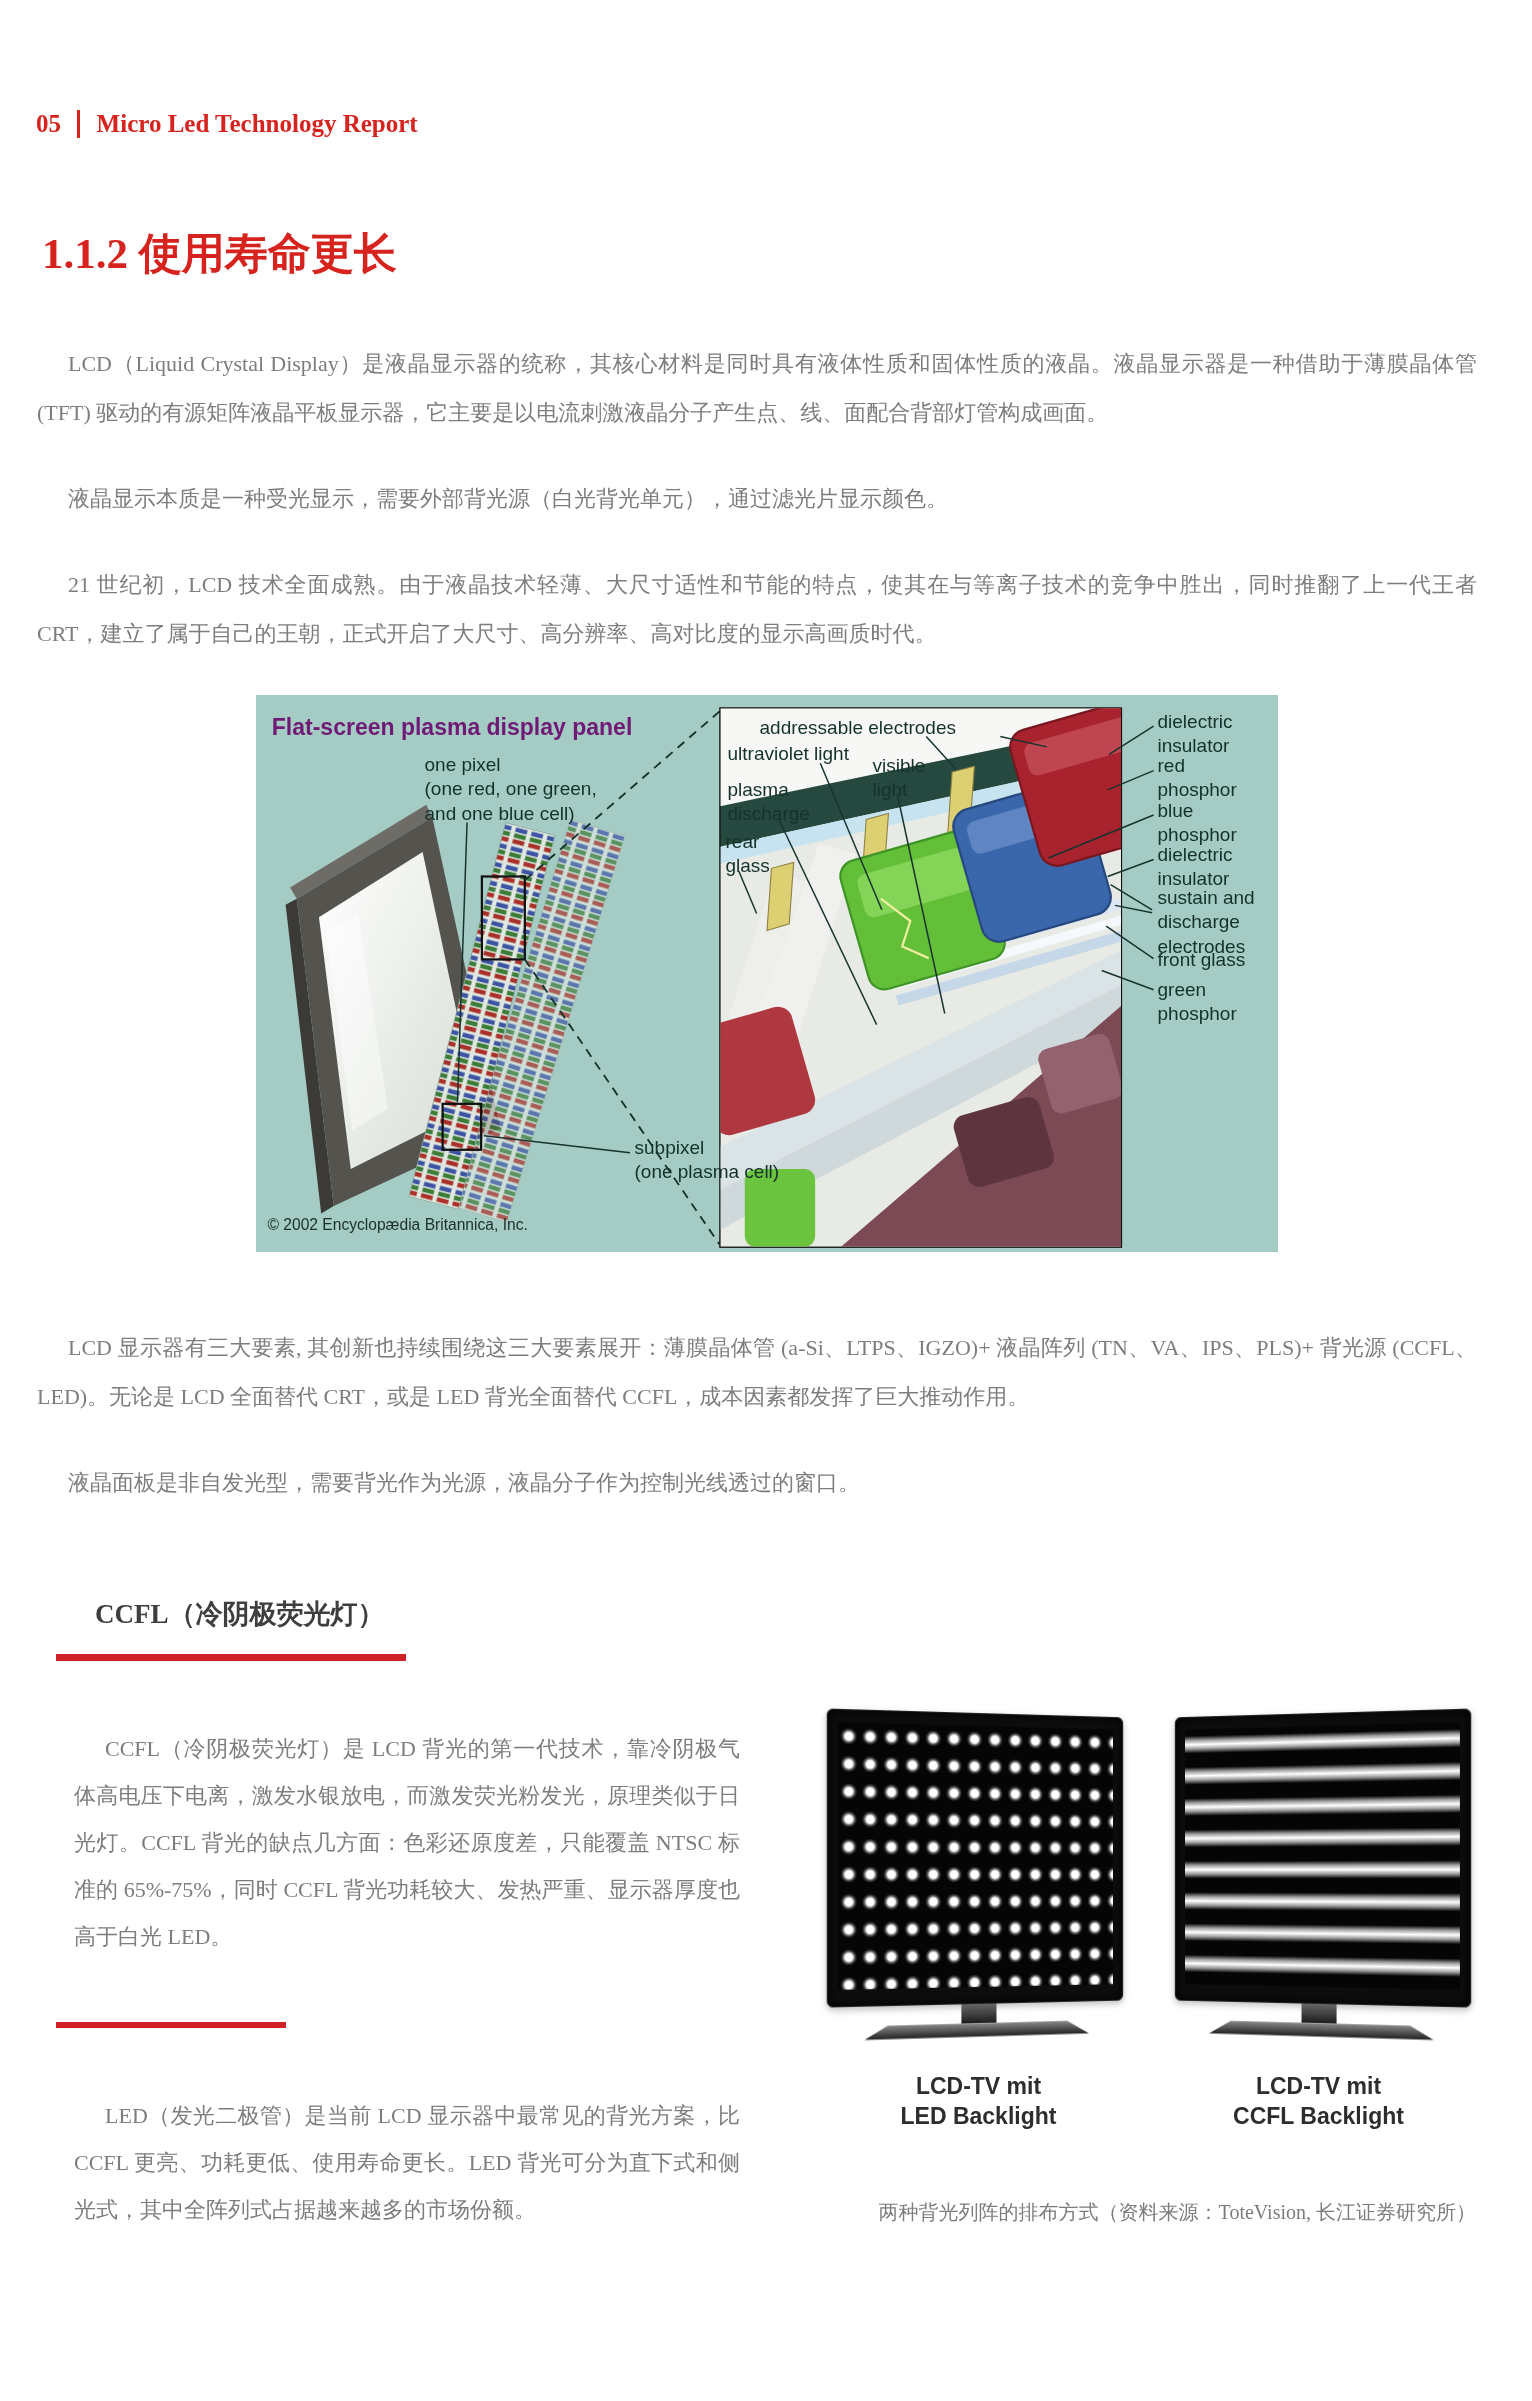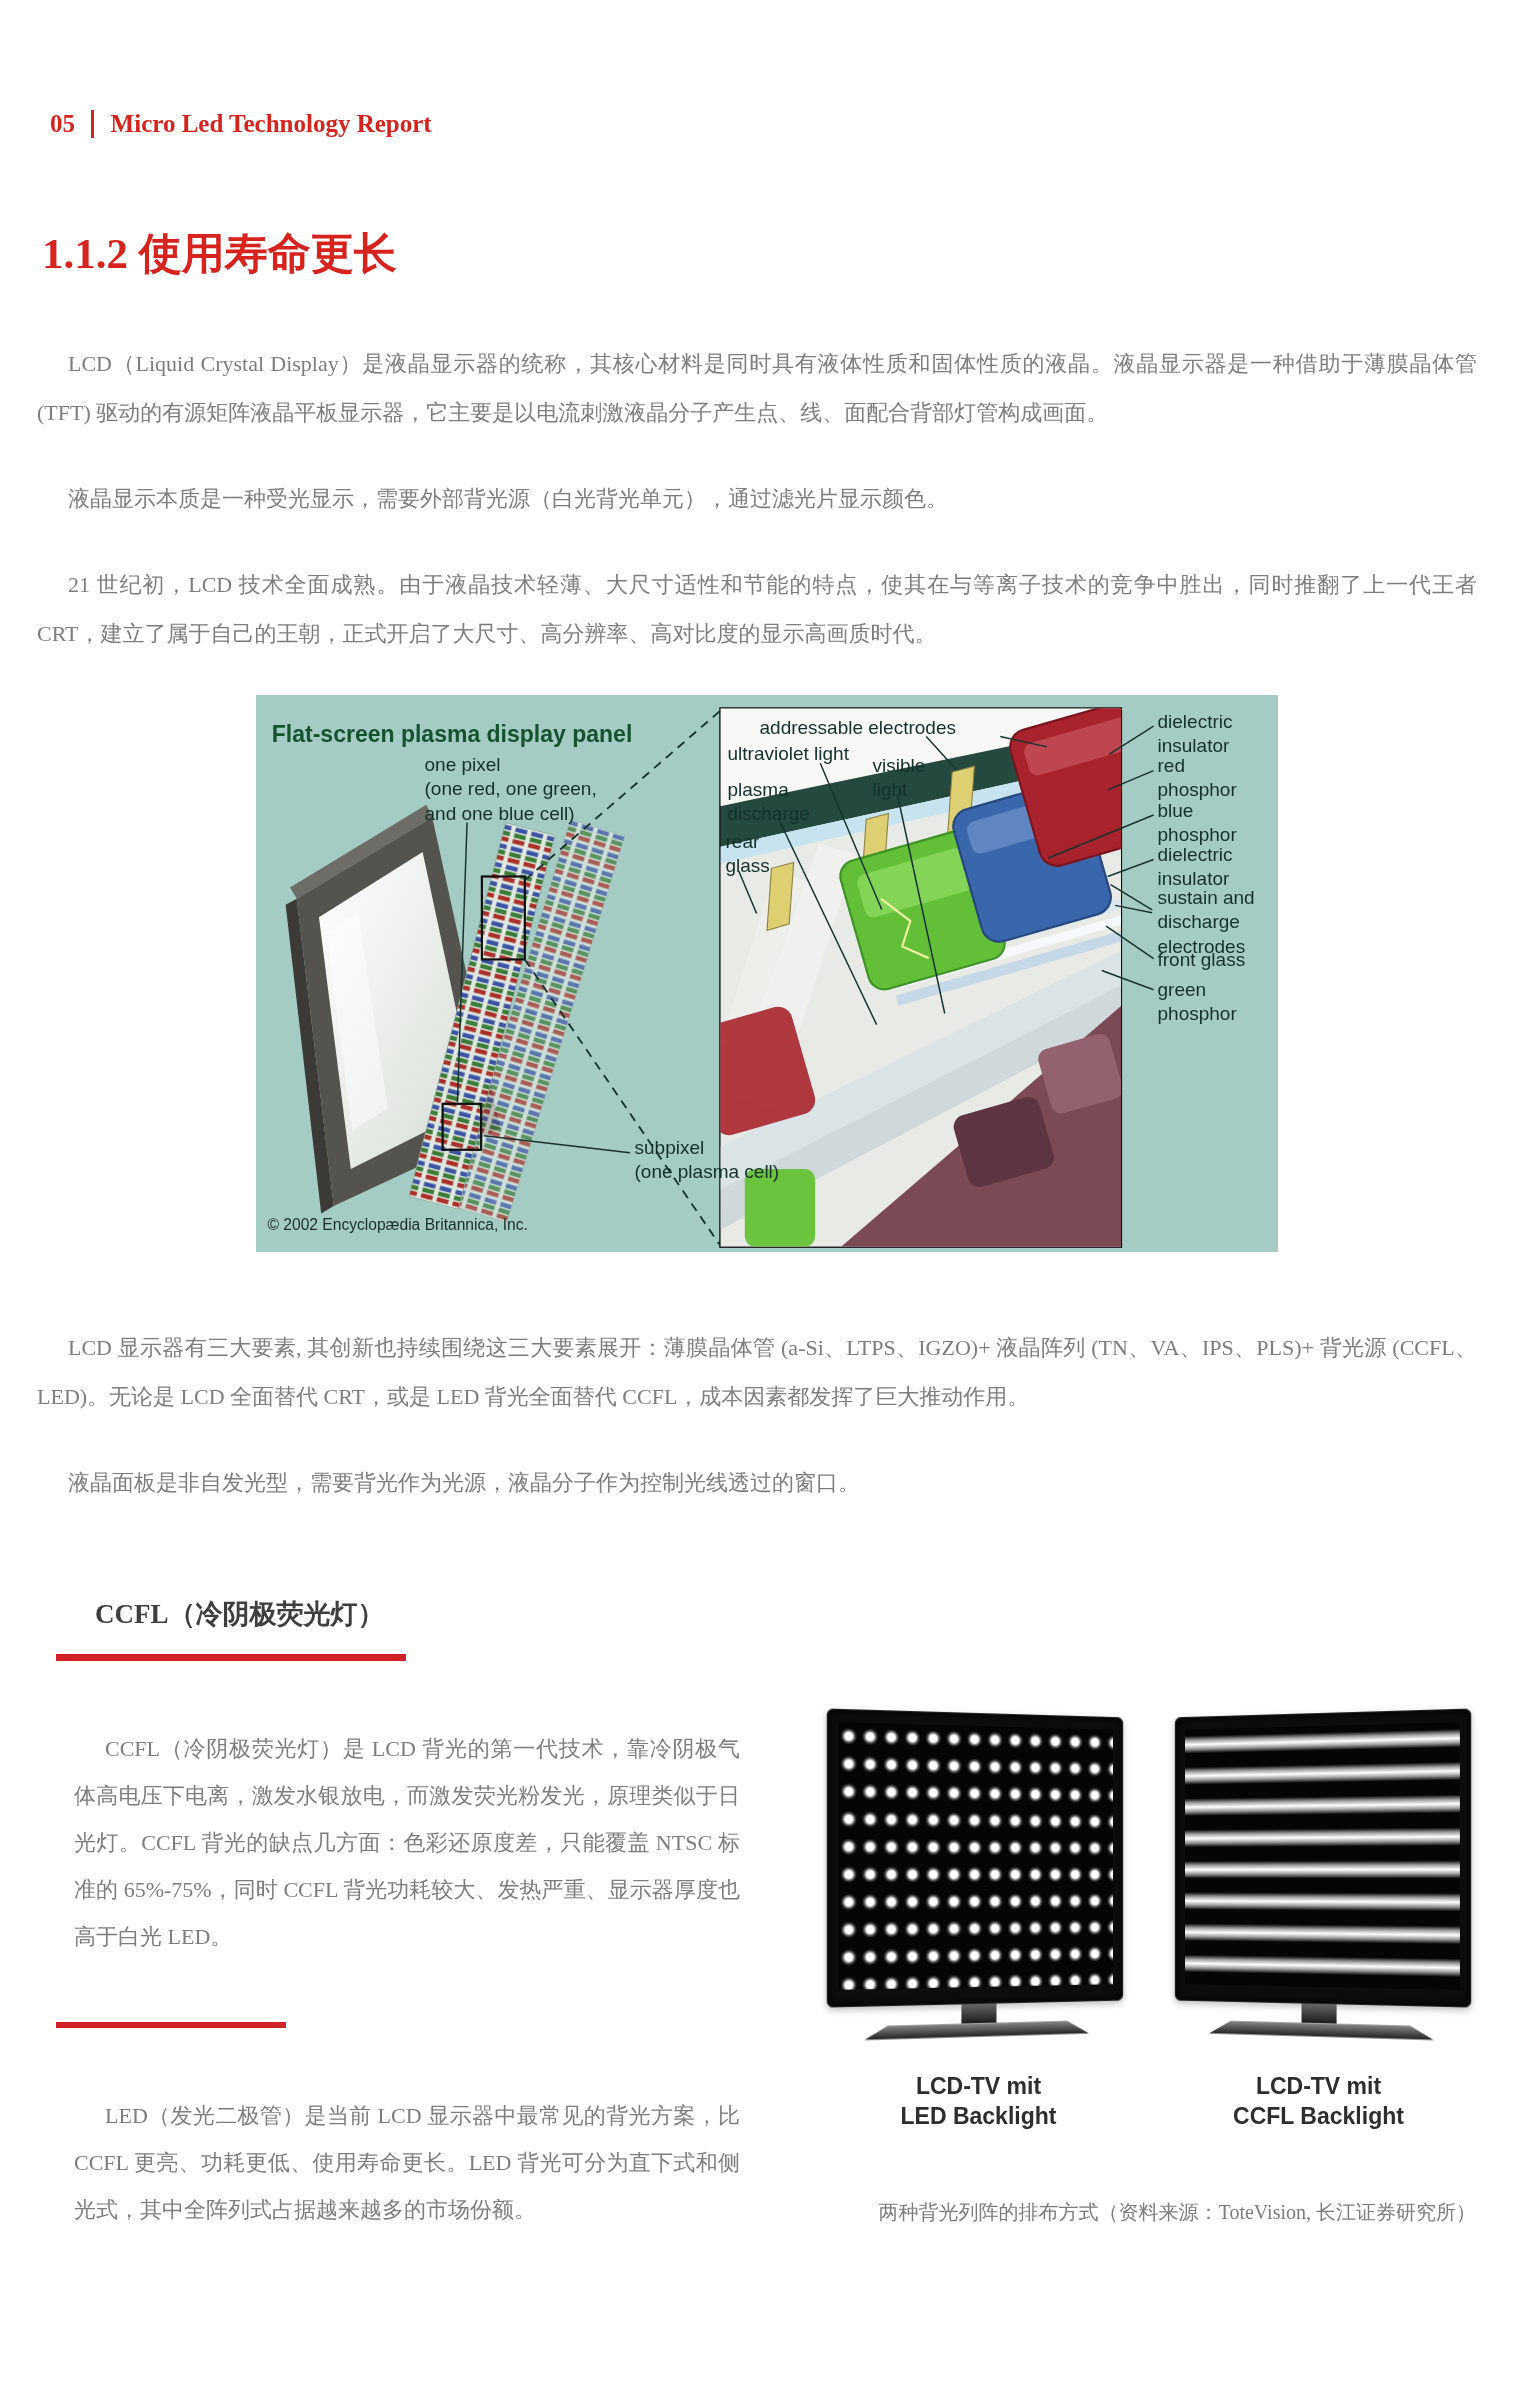--- a/index.html
+++ b/index.html
@@ -11,21 +11,21 @@
     --figure-label:#14312c;
   }
   *{box-sizing:border-box;margin:0;padding:0;}
   html,body{background:#ffffff;}
   body{
     width:1533px;height:2401px;position:relative;
     font-family:"Liberation Serif","DejaVu Serif",serif;
   }
   
   .page-header{
-    padding:110px 56px 0 50px;
+    padding:110px 56px 0 36px;
     display:flex;align-items:center;
     color:var(--accent-red);
     font-weight:bold;font-size:25px;
   }
   .header-divider{
     display:inline-block;width:3px;height:28px;
     background:var(--accent-red);margin:0 16.3px;
   }
   
   .doc-title{
@@ -40,21 +40,21 @@
     text-align:justify;text-indent:31px;margin-bottom:37px;
   }
   
   .plasma-figure{
     width:1022px;height:557px;margin:30px auto 0;
     position:relative;background:var(--figure-teal);
   }
   .plasma-art{position:absolute;left:0;top:0;}
   .pf-title{
     position:absolute;left:16.3px;top:19px;
-    font:bold 23px "Liberation Sans","DejaVu Sans",sans-serif;color:#14532d;margin-top:7px;
+    font:bold 23px "Liberation Sans","DejaVu Sans",sans-serif;color:#701a75;
   }
   .pf-label{
     position:absolute;
     font:19px/24.4px "Liberation Sans","DejaVu Sans",sans-serif;
     color:var(--figure-label);
   }
   .pf-label span{display:block;}
   .pf-copyright{
     position:absolute;left:12px;top:521px;
     font:15.6px "Liberation Sans","DejaVu Sans",sans-serif;color:#1b2f2b;

